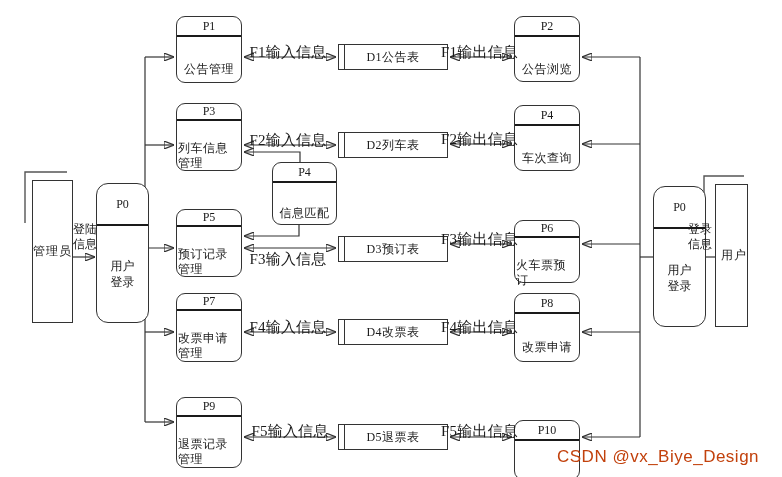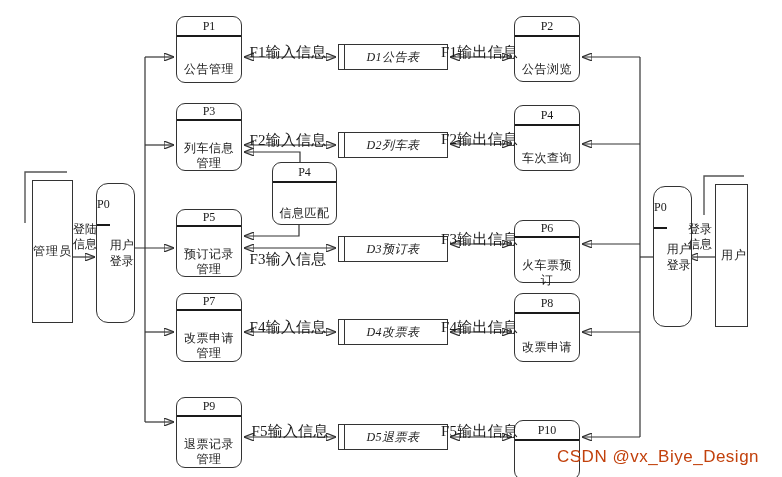--- a/index.html
+++ b/index.html
@@ -14,43 +14,43 @@
   
   .proc{
     position:absolute;width:66px;border:1.4px solid #333;border-radius:9px;
     background:#fff;box-sizing:border-box;display:flex;flex-direction:column;
   }
   .proc .band{
     height:18px;border-bottom:2.4px solid #1a1a1a;display:flex;
     align-items:center;justify-content:center;font-size:12px;
   }
   .proc .pbody{
-    flex:1;display:flex;align-items:center;justify-content:center;text-align:center;
+    flex:1;display:flex;align-items:center;justify-content:center;text-align:left;
     font-size:12px;letter-spacing:.5px;line-height:15px;padding:0 1px;margin-top:20px;
   }
 
   
   .login{
-    position:absolute;width:39px;border:1.4px solid #333;border-radius:12px;
-    background:#fff;box-sizing:border-box;display:flex;
+    position:absolute;width:53px;border:1.4px solid #333;border-radius:12px;
+    background:#fff;box-sizing:border-box;display:flex;flex-direction:column;
   }
   .login .band{
     height:40px;border-bottom:2.4px solid #1a1a1a;display:flex;
     align-items:center;justify-content:center;font-size:12px;
   }
   .login .pbody{
     flex:1;display:flex;flex-direction:column;align-items:center;justify-content:center;
     font-size:12px;line-height:16px;
   }
 
   
   .store{
     position:absolute;width:110px;height:26px;border:1.4px solid #333;background:#fff;
     box-sizing:border-box;display:flex;align-items:center;justify-content:center;
-    font-size:12px;letter-spacing:.5px;font-style:italic;
+    font-size:12px;letter-spacing:.5px;
   }
   .store::before{
     content:"";position:absolute;left:5px;top:0;bottom:0;width:1.3px;background:#333;
   }
 
   
   .entity{
     position:absolute;border:1.4px solid #333;background:#fff;box-sizing:border-box;
     display:flex;align-items:center;justify-content:flex-end;font-size:12px;letter-spacing:1px;
   }

